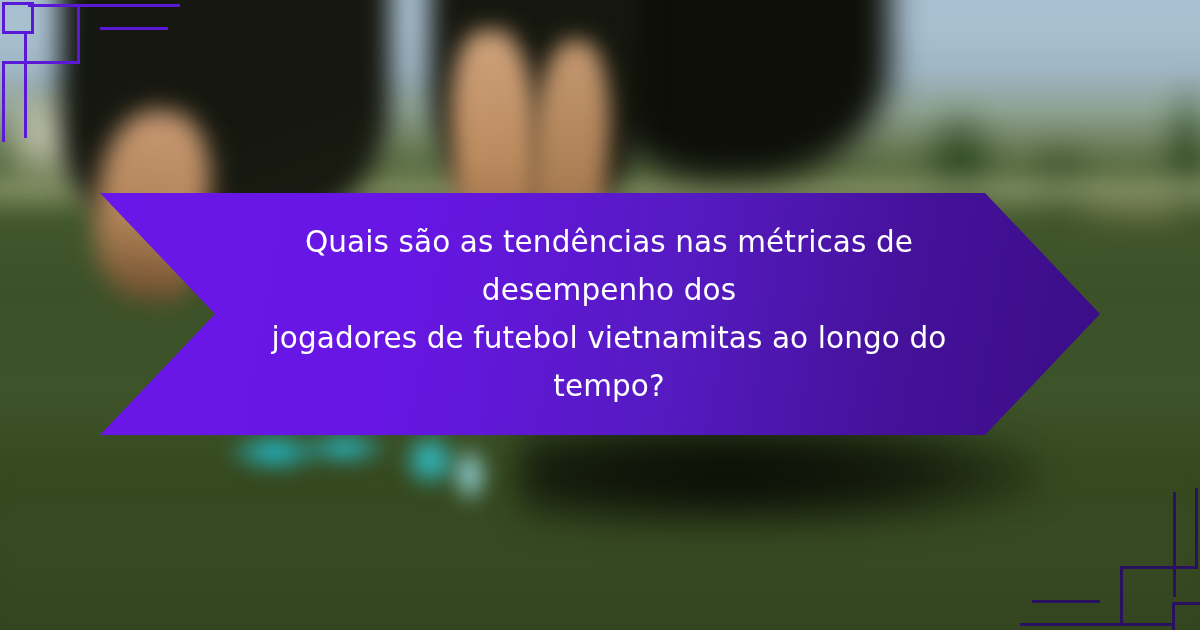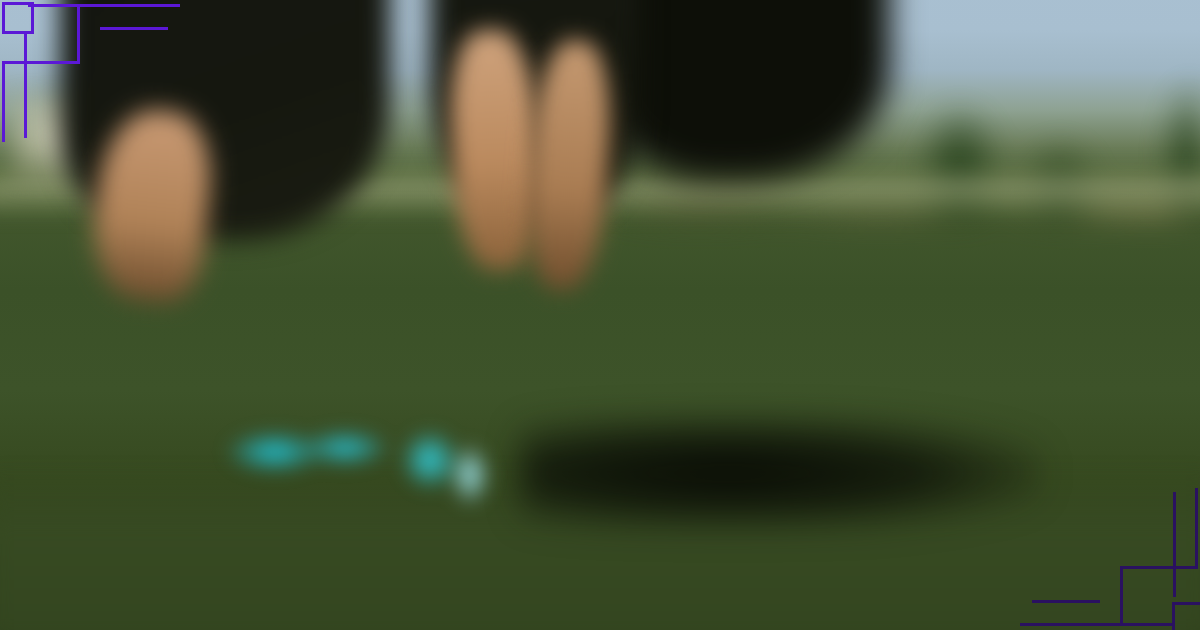--- a/index.html
+++ b/index.html
@@ -209,20 +209,24 @@
     <div class="orn" style="left:28px; top:4px; width:152px; height:3px;"></div>
     <div class="orn" style="left:77px; top:4px; width:3px; height:60px;"></div>
     <div class="orn" style="left:2px; top:61px; width:78px; height:3px;"></div>
 
     <div class="orn" style="left:100px; top:27px; width:68px; height:3px;"></div>
 
     <div class="orn" style="left:2px; top:64px; width:3px; height:78px;"></div>
     <div class="orn" style="left:24px; top:33px; width:3px; height:105px;"></div>
   </div>
 
+  <div class="banner">
+    <div class="banner-text">Quais são as tendências nas métricas de desempenho dos
+jogadores de futebol vietnamitas ao longo do tempo?</div>
+  </div>
 
   <div>
 
     <div class="orn-box-d" style="left:1172px; top:602px; width:26px; height:26px;"></div>
 
     <div class="orn-d" style="left:1020px; top:623px; width:152px; height:3px;"></div>
     <div class="orn-d" style="left:1120px; top:566px; width:3px; height:60px;"></div>
     <div class="orn-d" style="left:1120px; top:566px; width:78px; height:3px;"></div>
 
     <div class="orn-d" style="left:1032px; top:600px; width:68px; height:3px;"></div>

